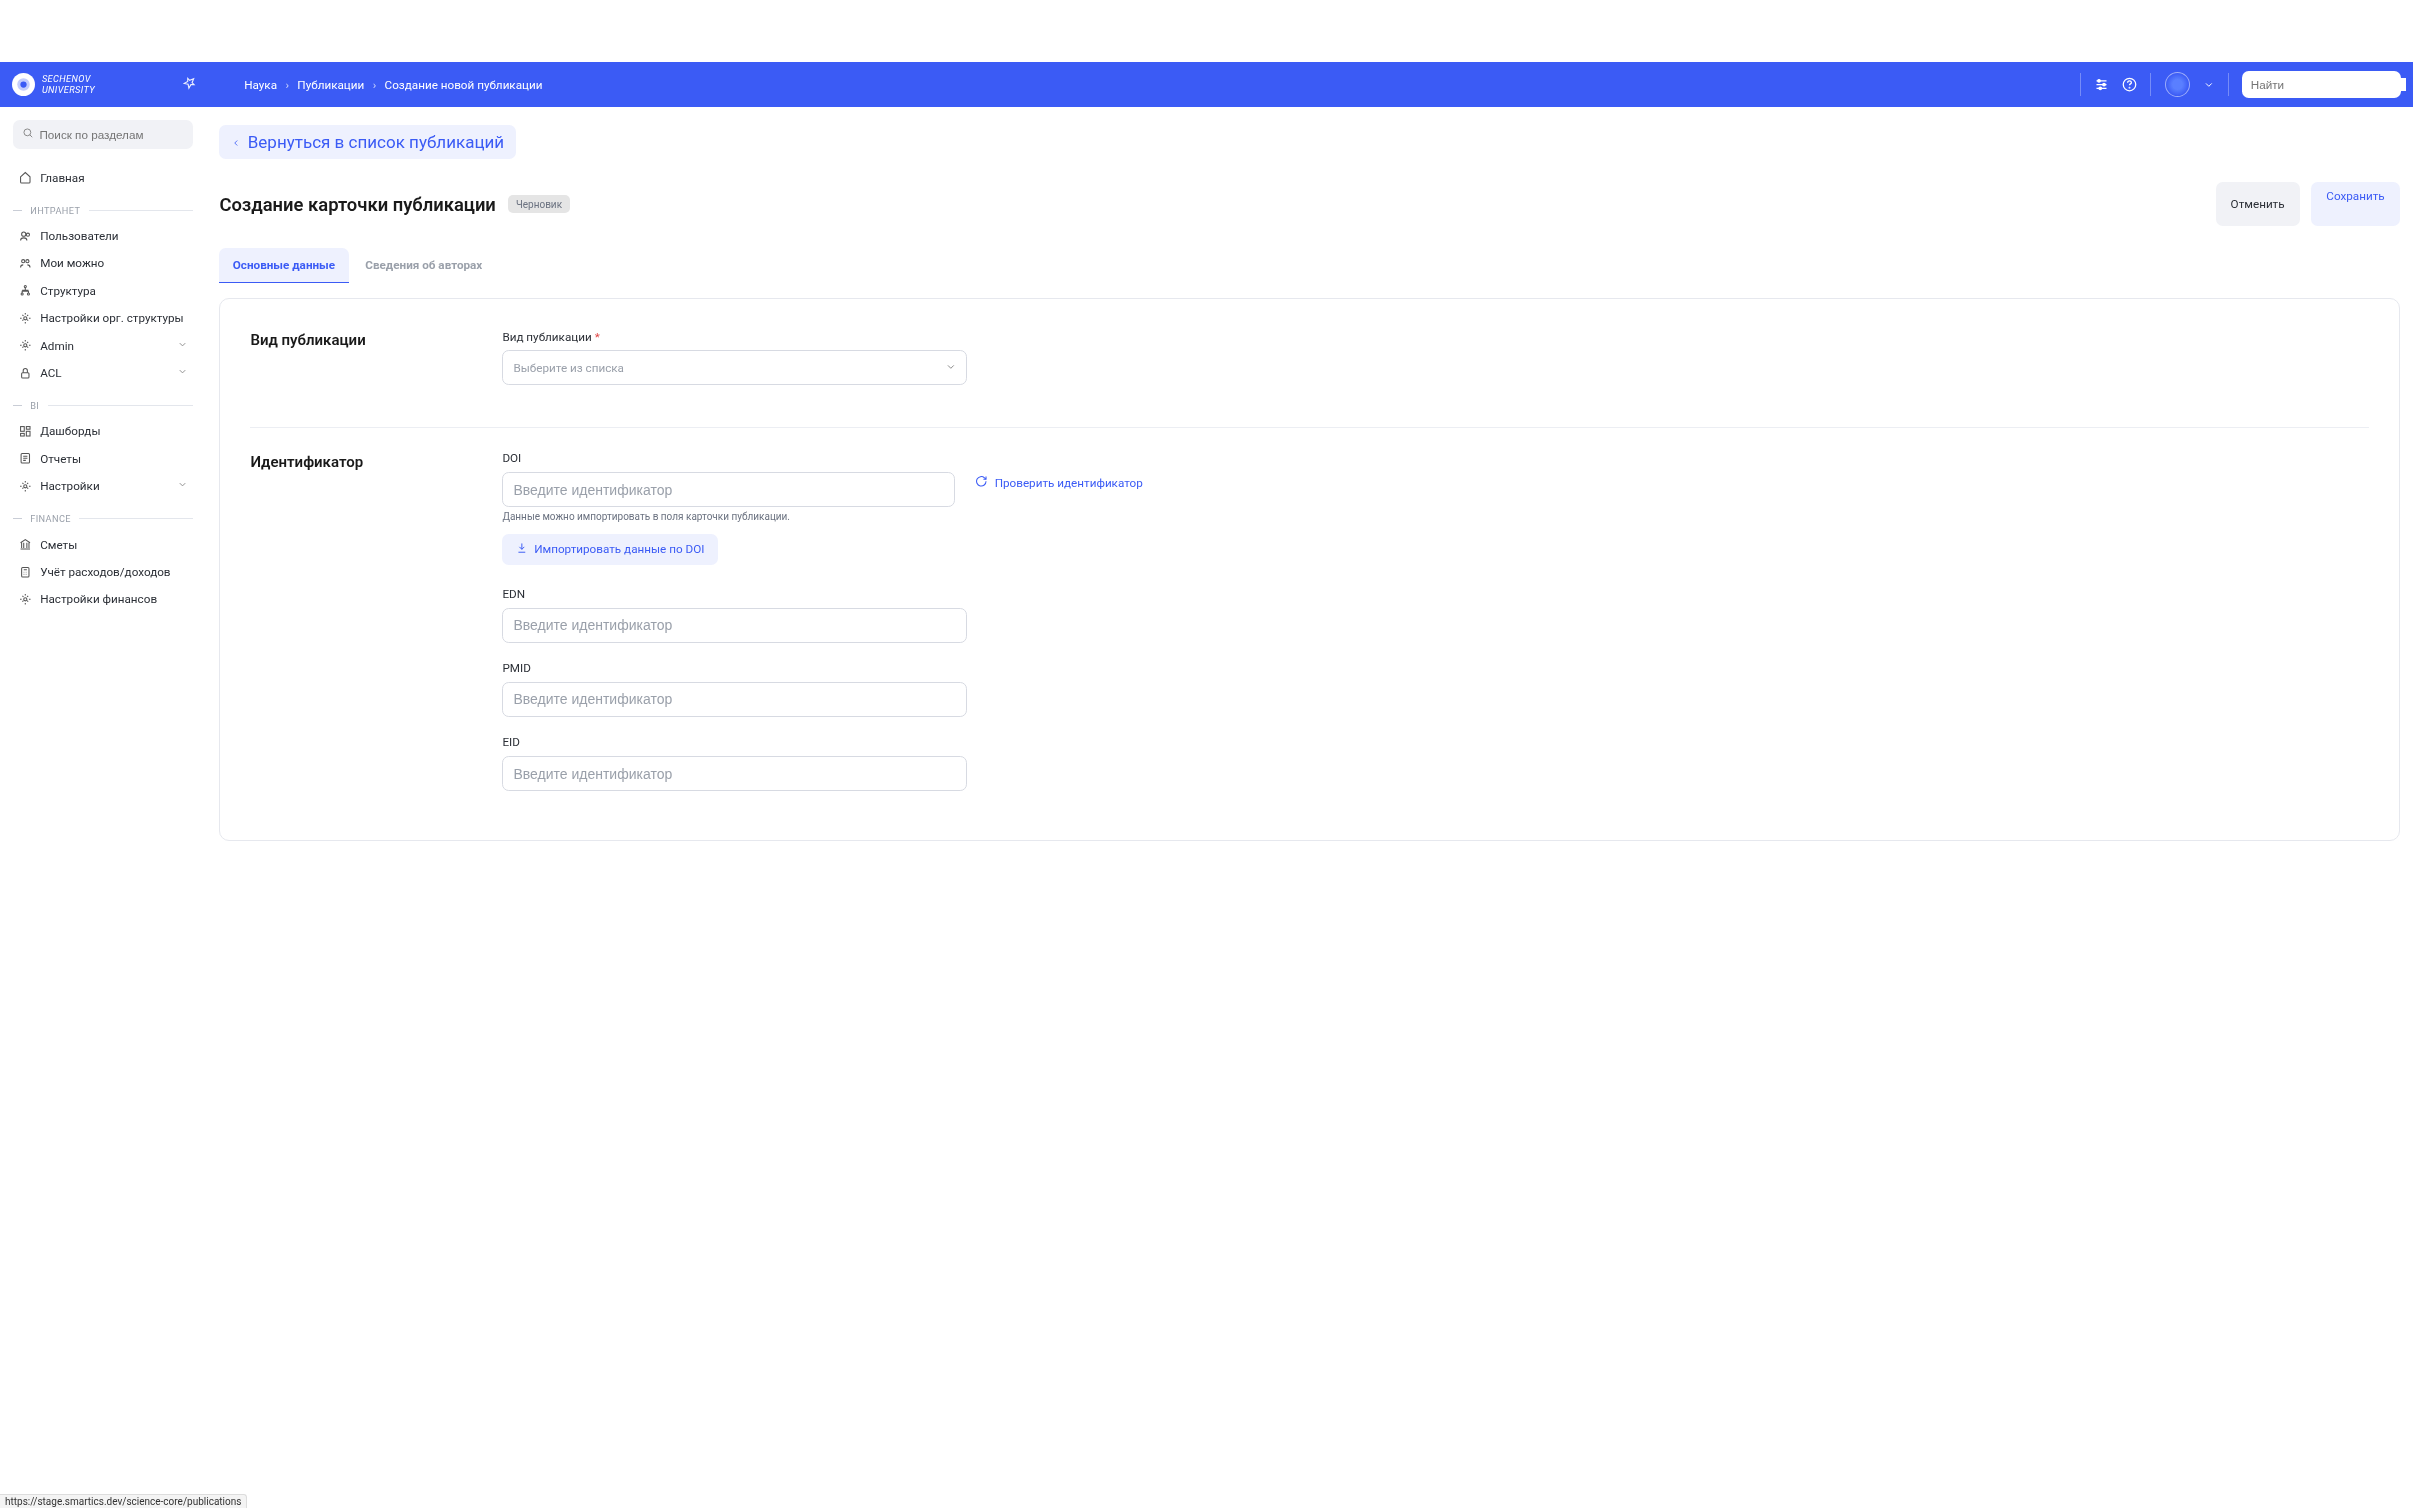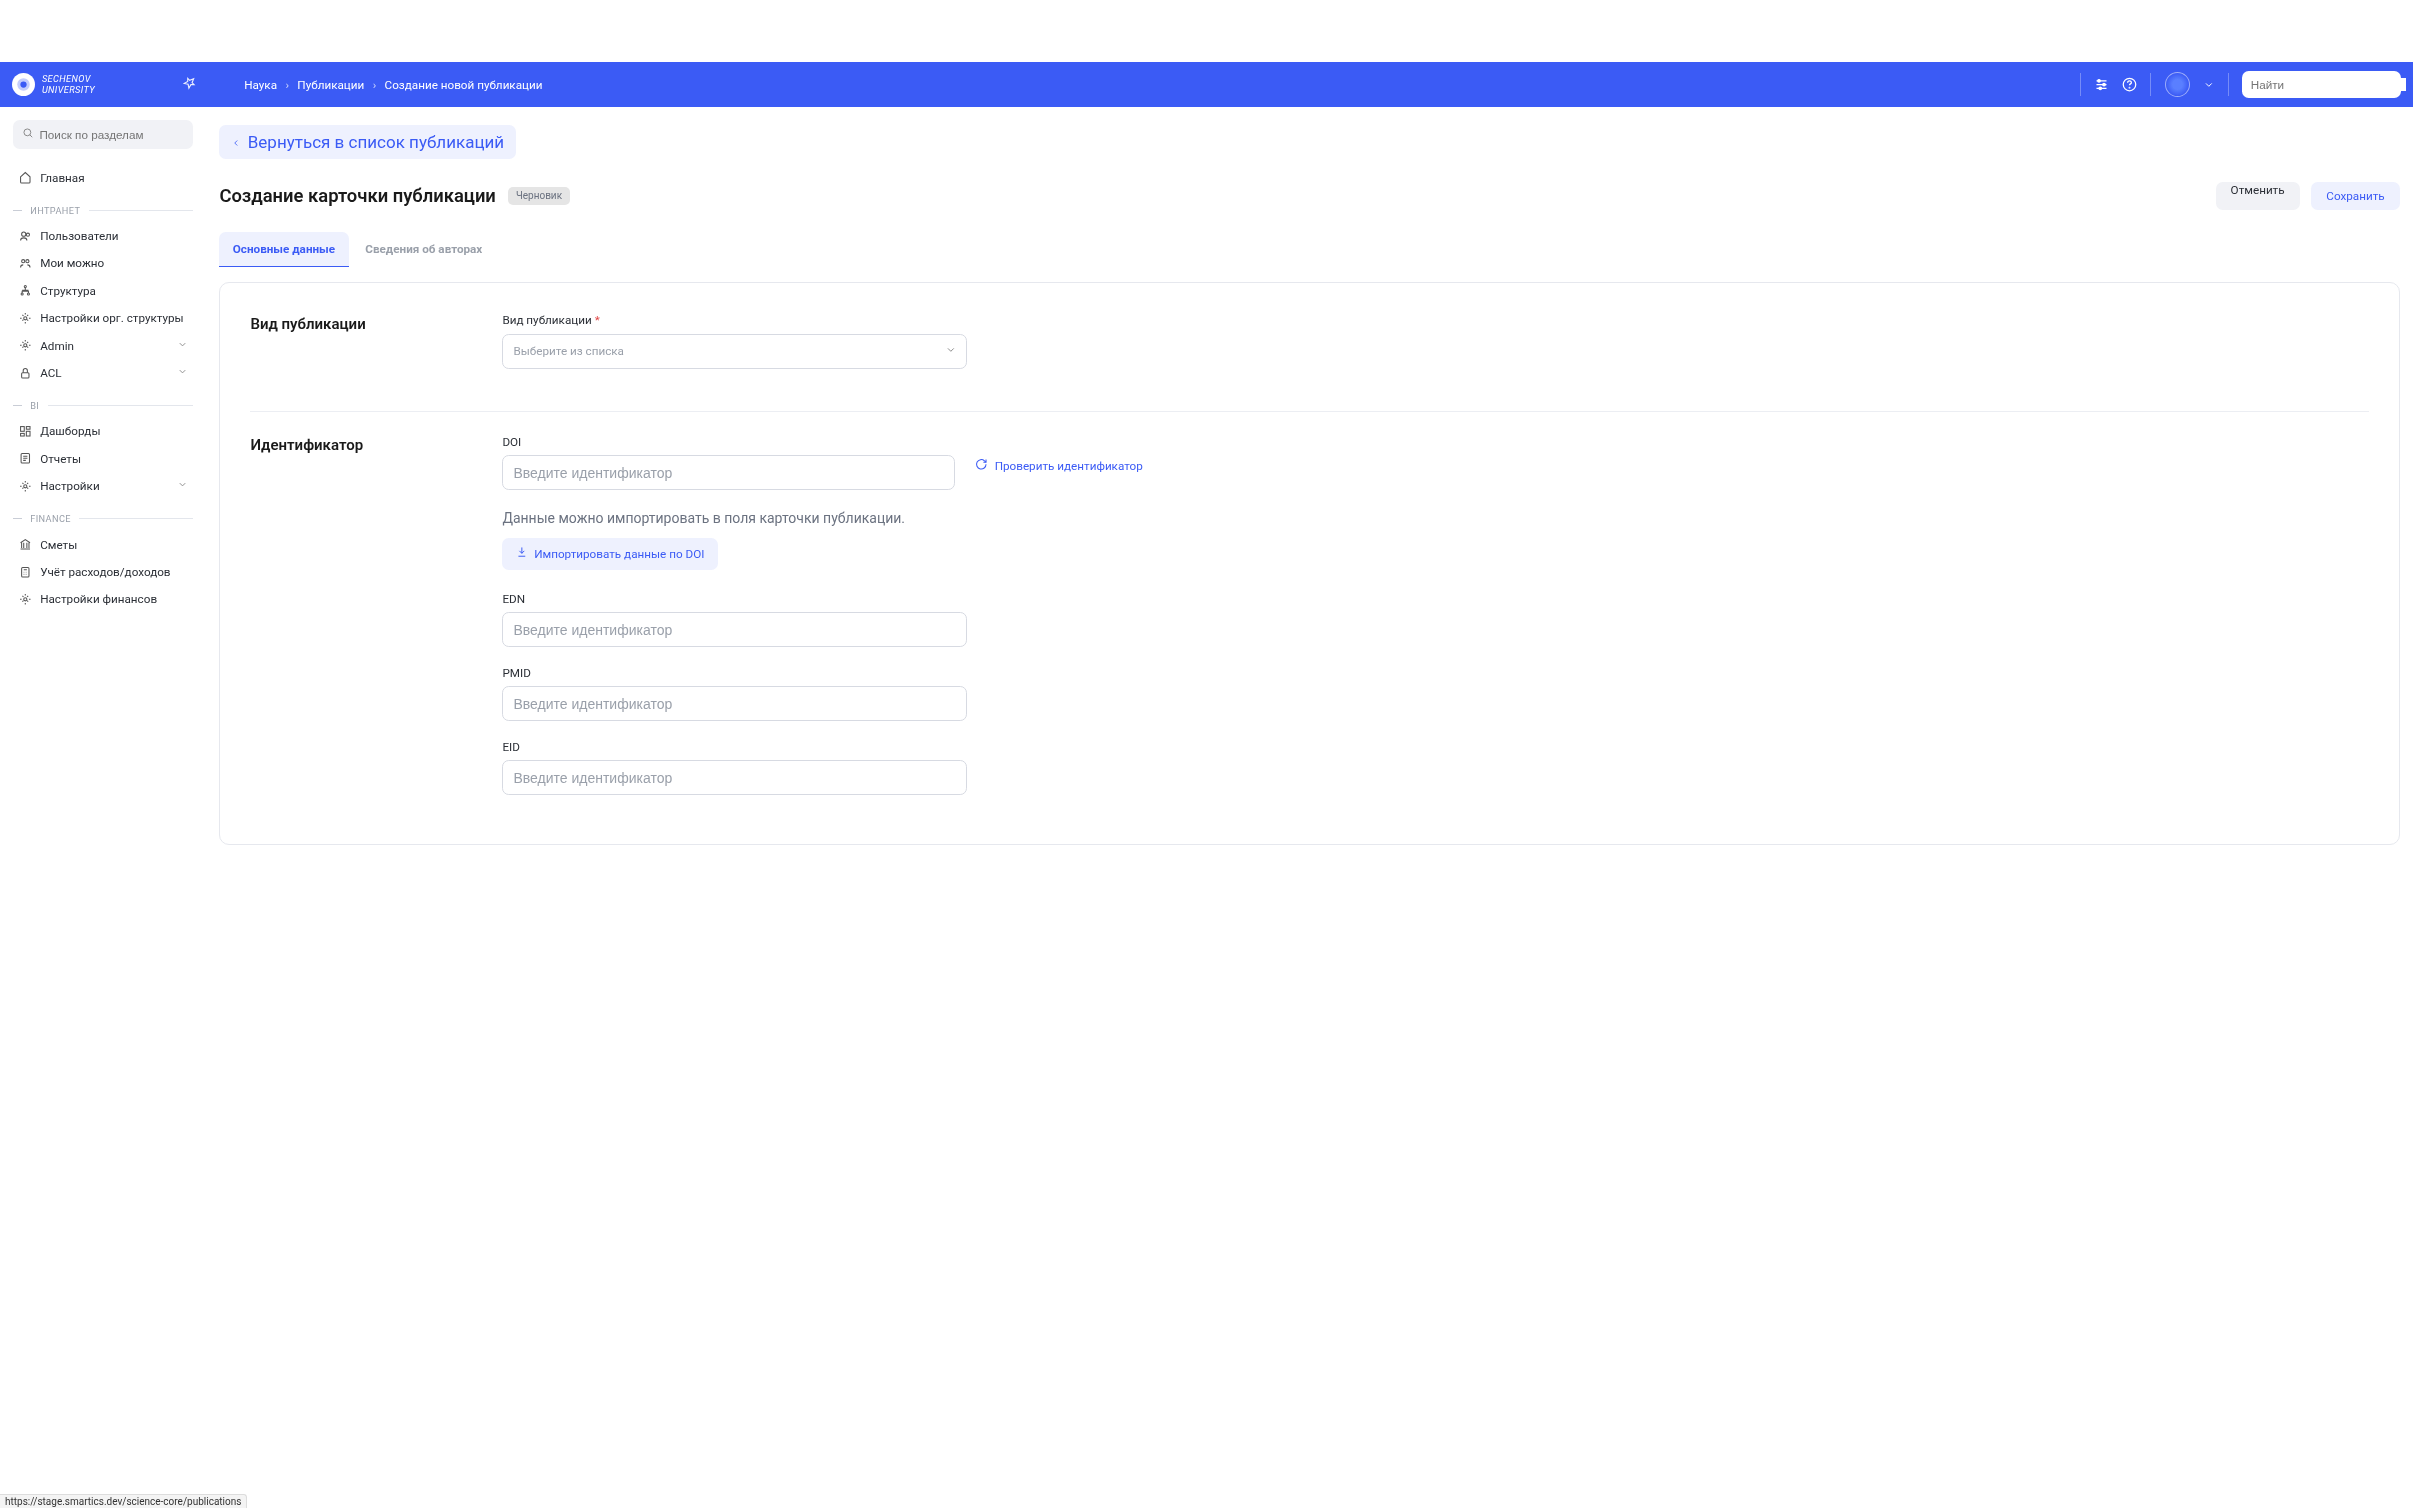--- a/index.html
+++ b/index.html
@@ -40,21 +40,21 @@
 .sb-section .line { flex:1; height:0.8px; background:#e3e6ec; }
 .sb-section .dash { width:8.4px; height:0.8px; background:#c9cdd6; }
 
 .main { flex:1; padding:18.4px 13.4px 34px 13.4px; background:#fff; position:relative; }
 .back-btn { display:inline-flex; align-items:flex-end; gap:6.7px; background:#eef1fe; color:#3b5bf5; font-size:17px; padding:6.7px 11.7px; border-radius:6.7px; cursor:pointer; position:relative; }
 .back-btn-highlight { position:absolute; left:79px; top:0; bottom:0; width:147px; background:#c9d3fb; border-radius:0 6.7px 6.7px 0; z-index:-1; }
 .title-row { display:flex; align-items:center; gap:11.7px; margin-top:23.5px; }
 .page-title { font-size:18.4px; font-weight:600; }
 .badge { background:#e5e5e5; color:#6b7280; font-size:10px; padding:3.4px 8.4px; border-radius:5px; }
 .title-actions { margin-left:auto; display:flex; gap:11.7px; }
-.btn-outline { background:#f1f2f6; color:#2b2f36; padding:1px 15px; border-radius:6.7px; font-size:11.7px; cursor:pointer; }
+.btn-outline { background:#f1f2f6; color:#2b2f36; padding:15px 15px; border-radius:6.7px; font-size:11.7px; cursor:pointer; }
 .btn-primary { background:#eef1fe; color:#3b5bf5; padding:6.7px 15px; border-radius:6.7px; font-size:11.7px; cursor:pointer; }
 
 .tabs { display:flex; gap:3.4px; margin-top:22px;font-weight:bold; }
 .tab { padding:10px 13.4px; font-size:11.7px; color:#9aa0aa; cursor:pointer; border-radius:6.7px 6.7px 0 0; }
 .tab.active { background:#eef1fe; color:#3b5bf5; border-bottom:1.7px solid #3b5bf5; }
 
 .card { border:0.8px solid #e6e8ee; border-radius:10px; margin-top:15px; padding:22px 30px; }
 .form-row { display:flex; gap:34px; padding:8.4px 0; }
 .form-row + .divider { height:0.8px; background:#eceef3; margin:15px 0; }
 .section-label { width:218px; font-size:15px; font-weight:600; padding-top:1.7px; }
@@ -62,21 +62,21 @@
 .field { margin-bottom:18.4px; }
 .field-with-action { display:flex; gap:20px; align-items:flex-start; }
 .field-with-action .field-left { flex:1; max-width:453px; }
 .fld-label { font-size:11.7px; color:#2b2f36; margin-bottom:6.7px; display:block; }
 .req { color:#e04646; }
 .input, .select { width:100%; max-width:465px; height:35px; border:0.8px solid #d7dae2; border-radius:6.7px; padding:0 10px; font-size:11.7px; color:#555; background:#fff; display:flex; align-items:center; }
 .select { justify-content:space-between; cursor:pointer; }
 .select .ph { color:#9aa0aa; }
 .input input { border:none; outline:none; width:100%; font-size:14px; }
 .input input::placeholder { color:#9aa0aa; }
-.hint { font-size:14px; color:#6b7280; margin-top:20px; }
+.hint { font-size:10px; color:#6b7280; margin-top:4px; }
 .import-btn { display:inline-flex; align-items:center; gap:6.7px; background:#eef1fe; color:#3b5bf5; padding:8.4px 13.4px; border-radius:6.7px; font-size:11.7px; cursor:pointer; margin-top:11.7px; }
 .verify-link { color:#3b5bf5; font-size:11.7px; display:flex; align-items:center; gap:6.7px; cursor:pointer; margin-top:23.5px; }
 
 .status-url { position:fixed; bottom:0; left:0; background:#f4f4f4; border:0.8px solid #ddd; border-bottom:none; border-left:none; font-size:10px; padding:1px 5px; color:#333; border-radius:0 3.4px 0 0; }
 </style>
 </head>
 <body>
 
 <div class="header">
   <div class="logo">

